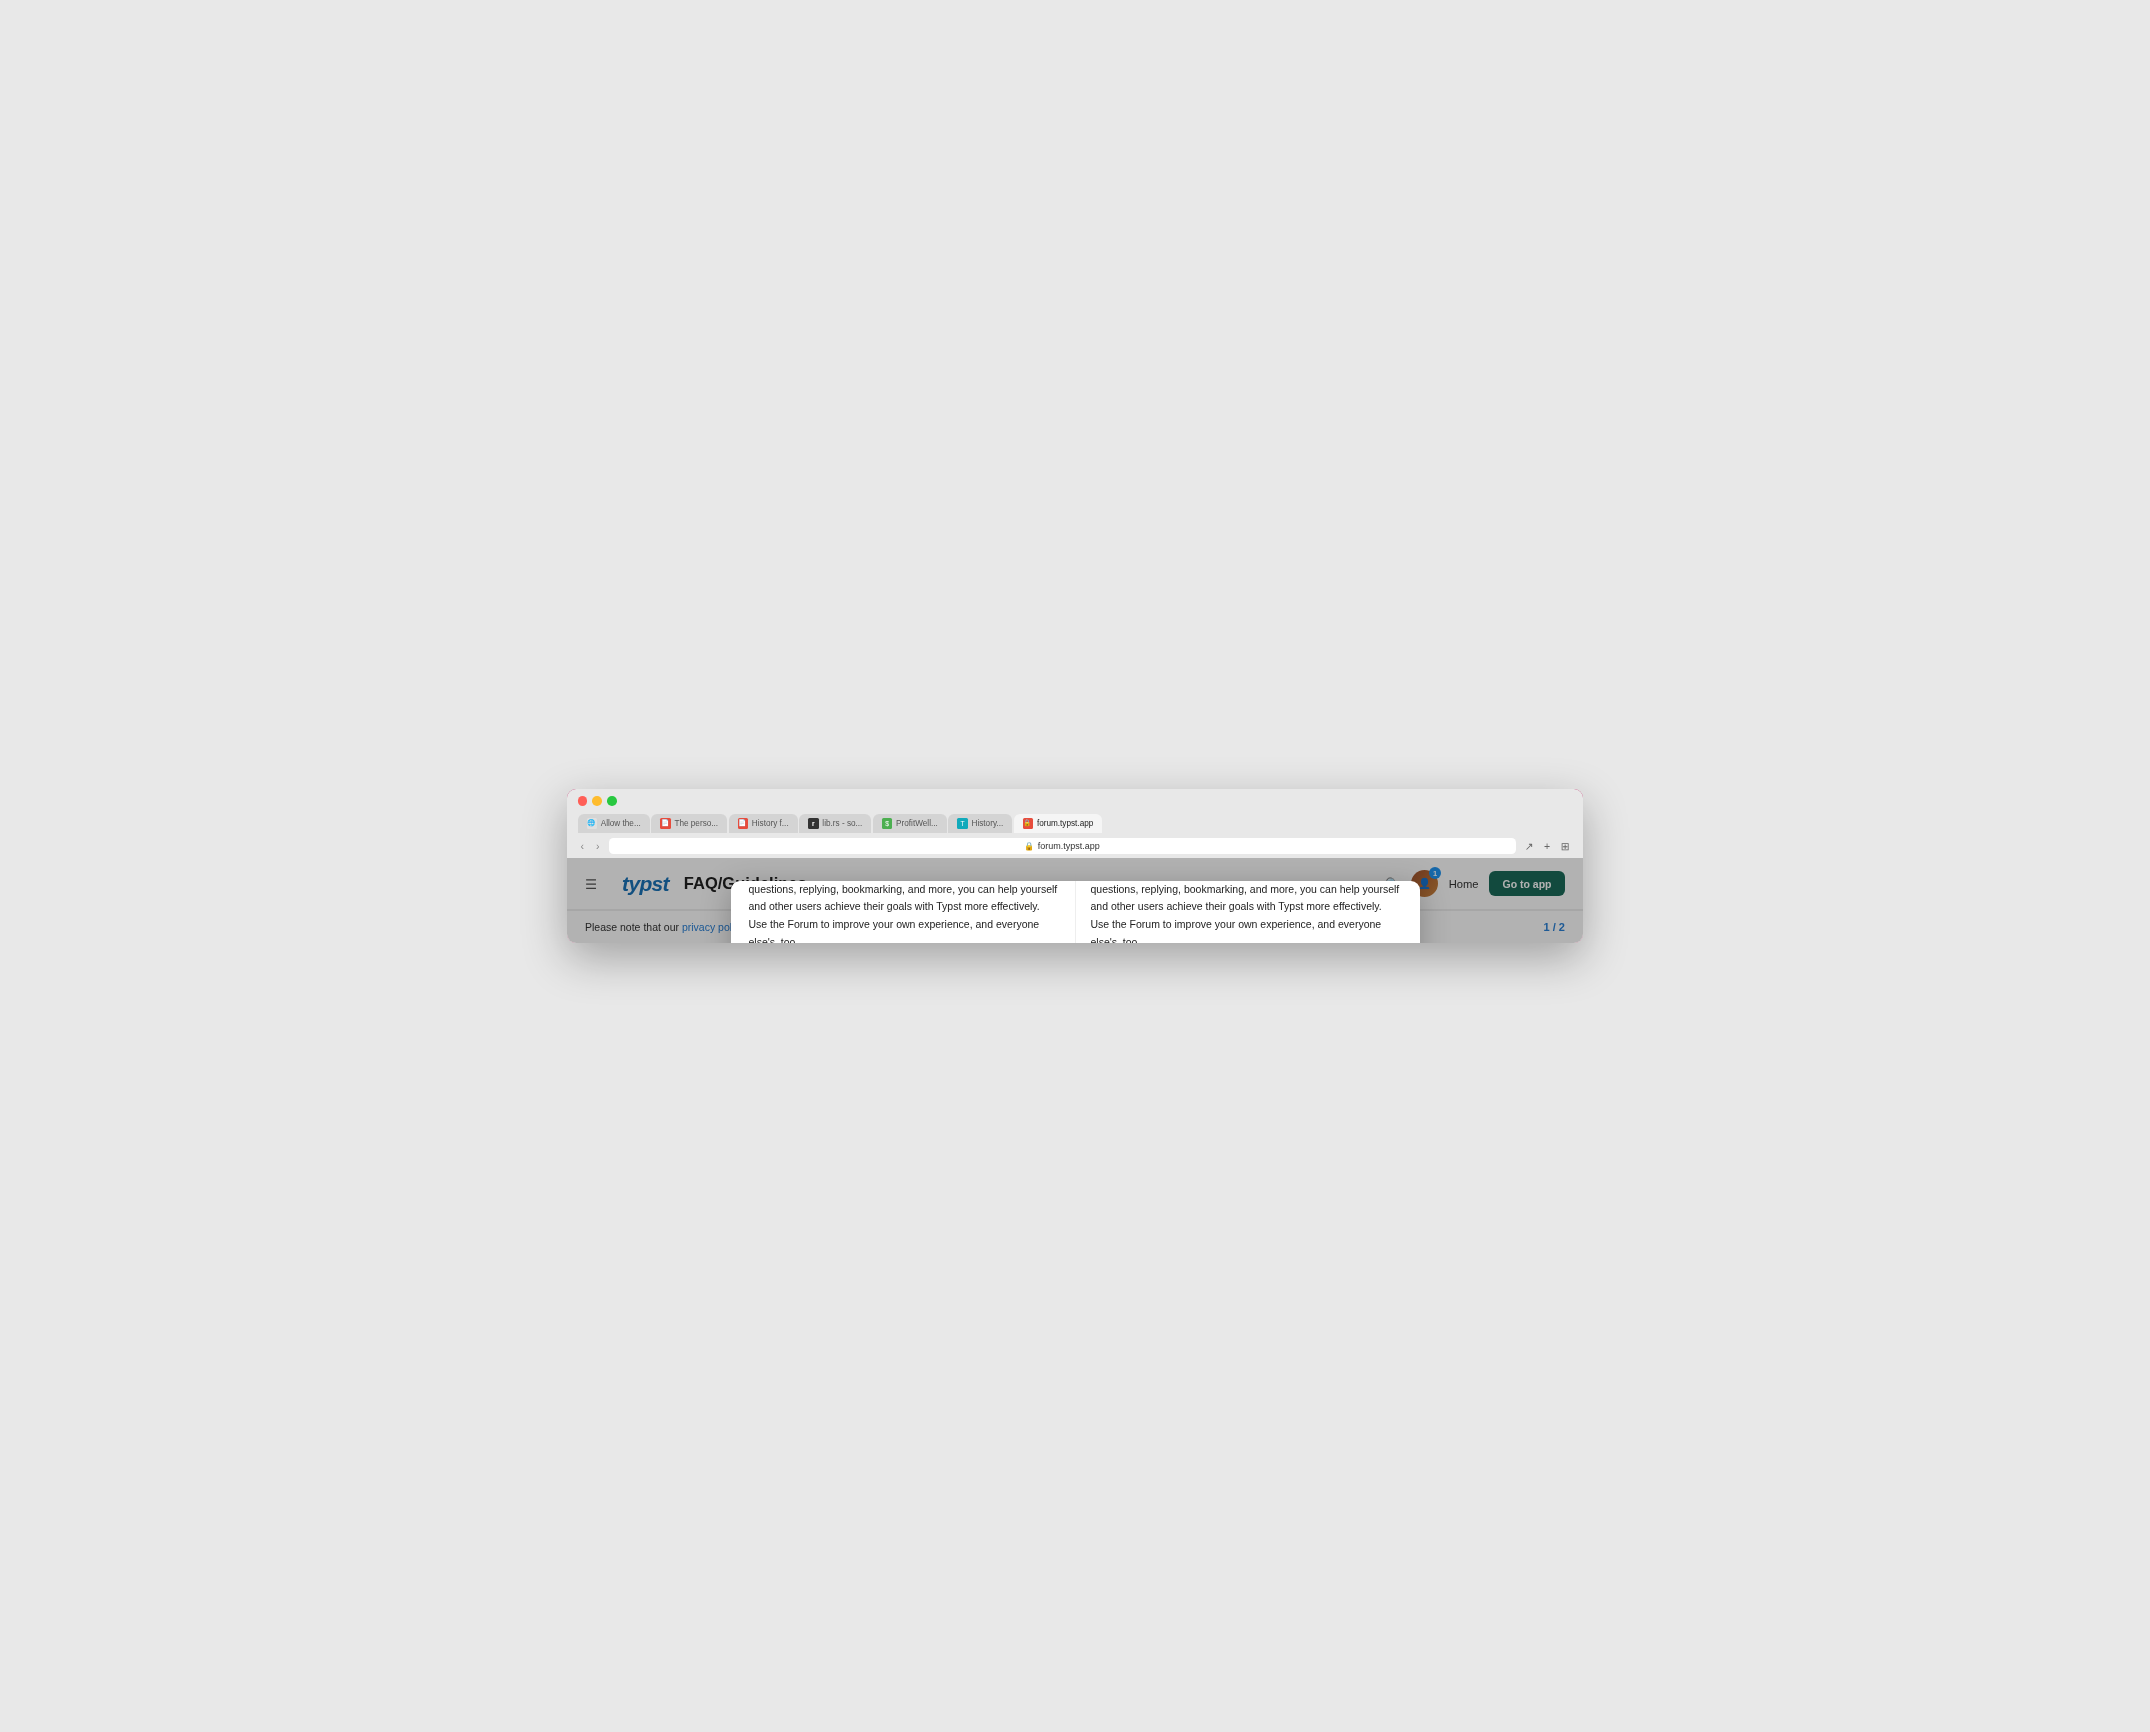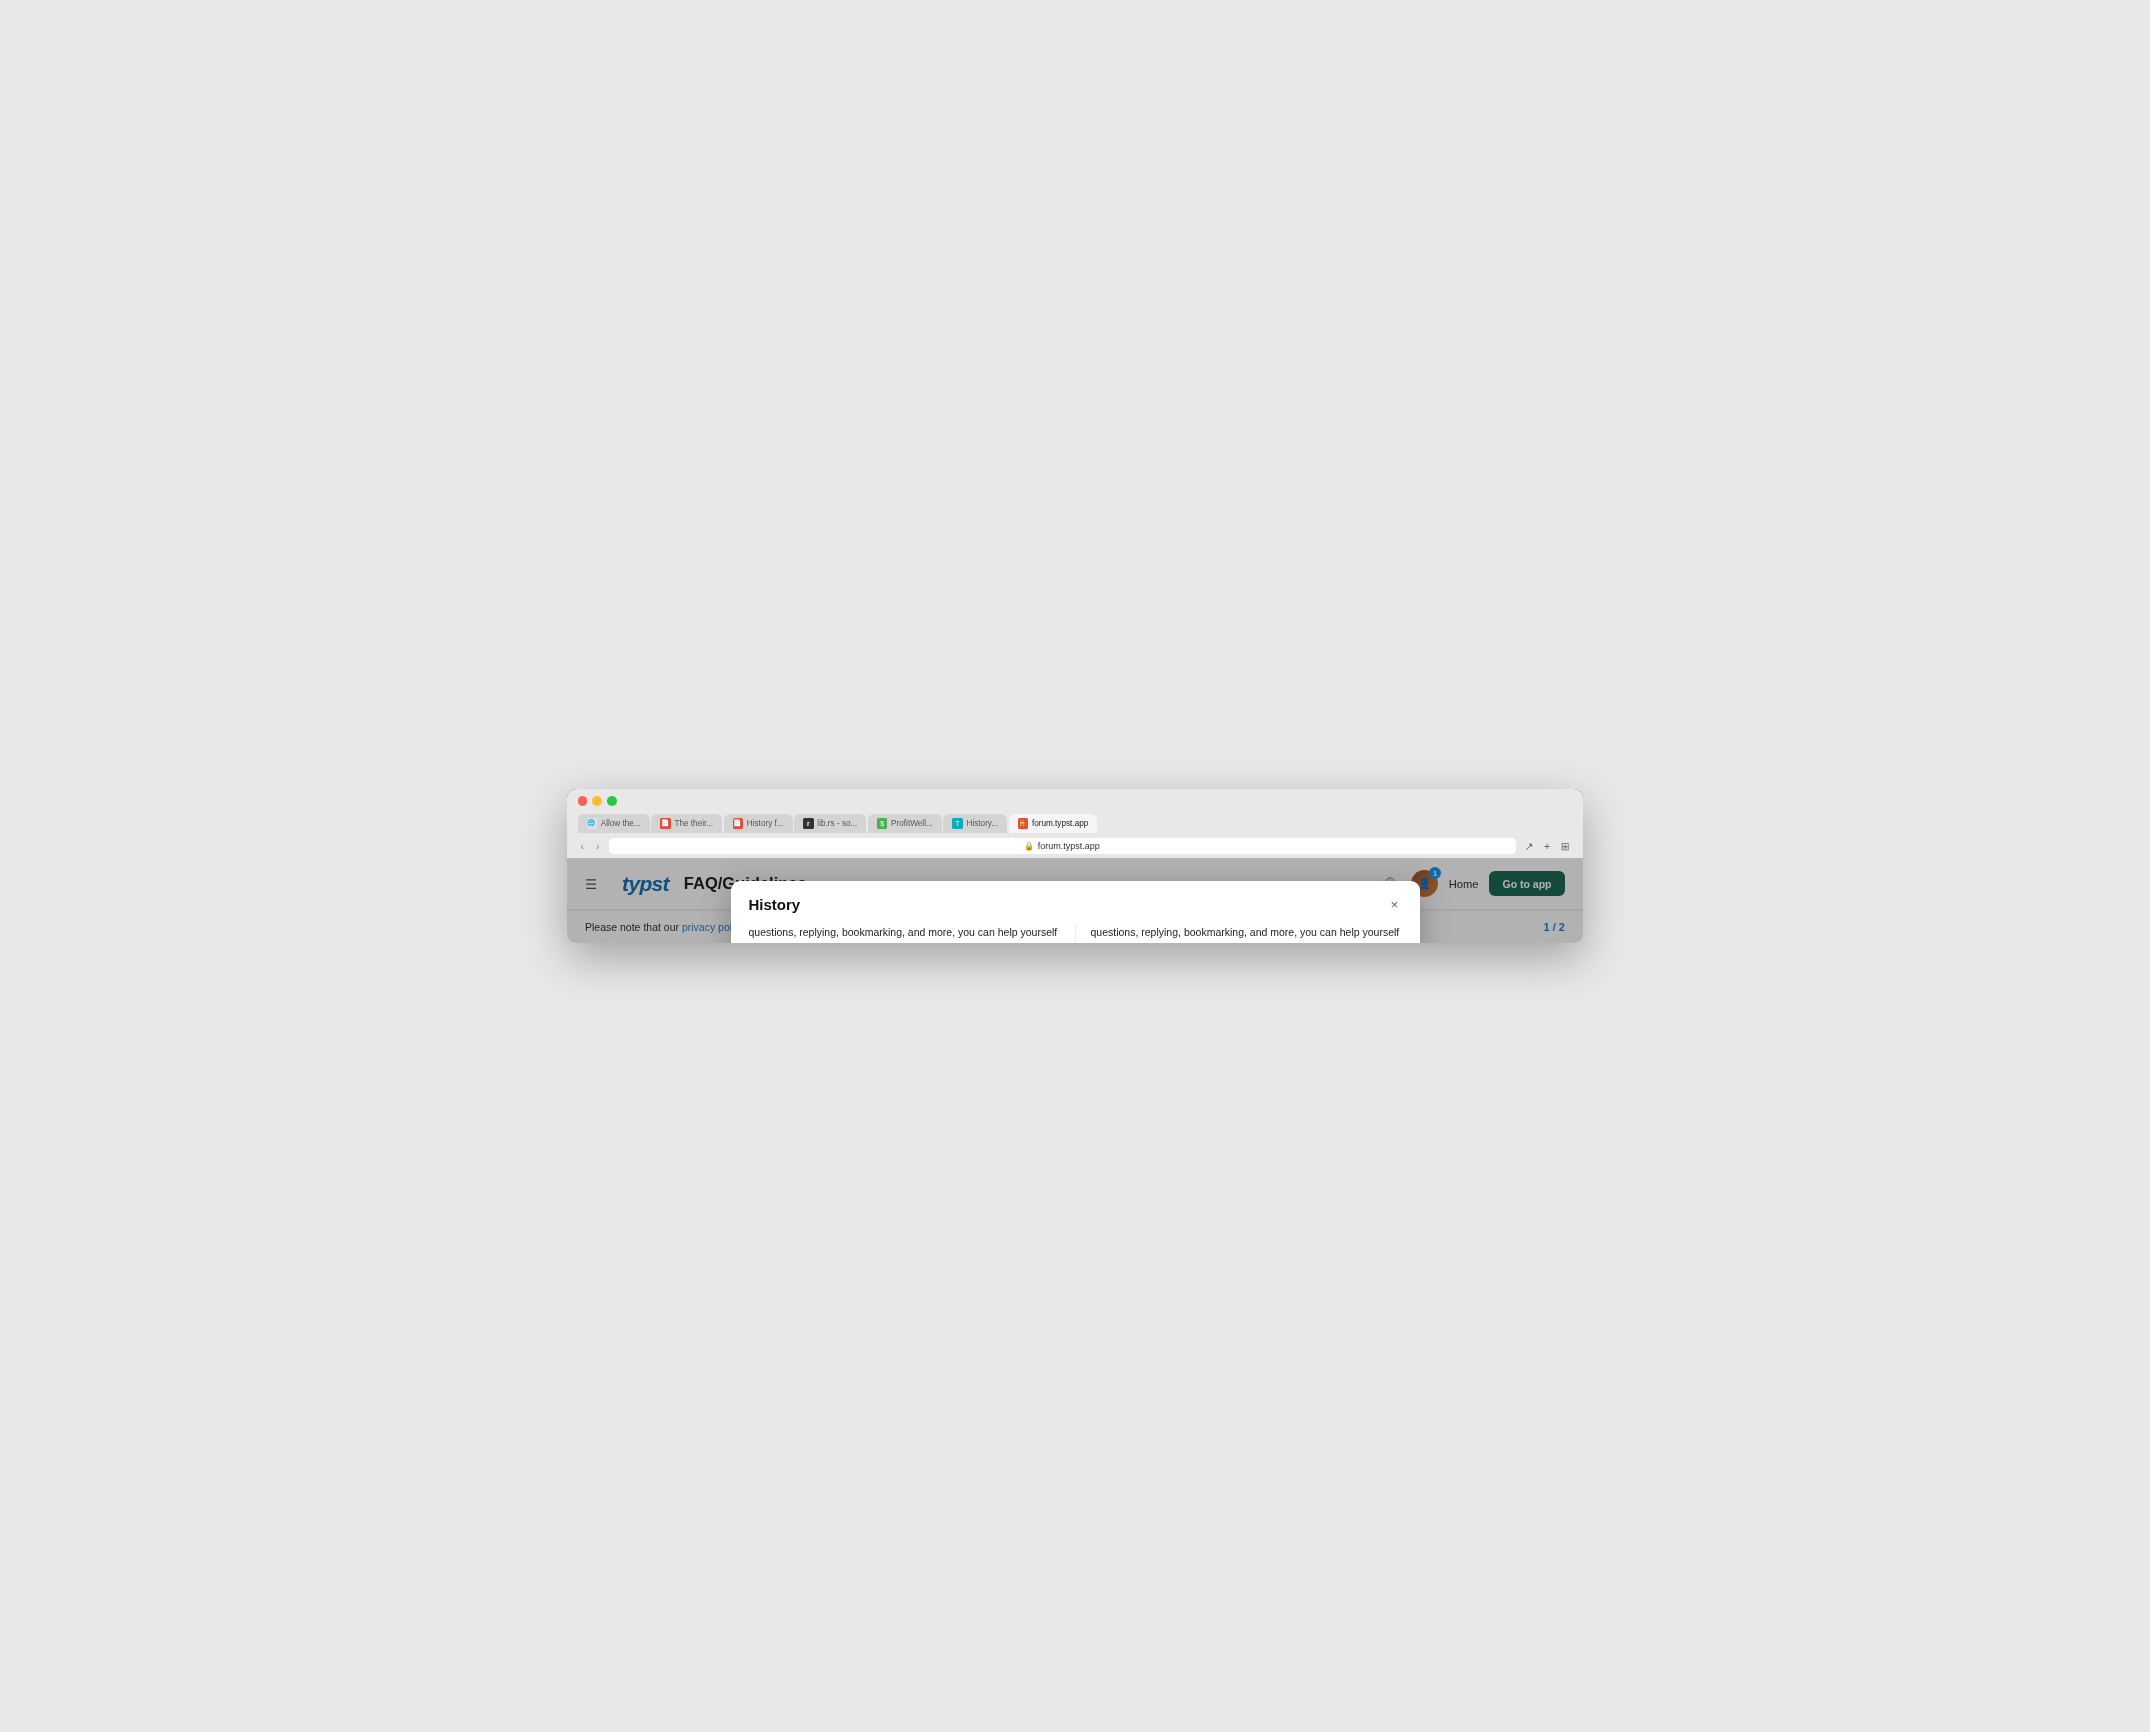--- a/index.html
+++ b/index.html
@@ -350,21 +350,21 @@
       <div class="traffic-light yellow"></div>
       <div class="traffic-light green"></div>
     </div>
     <div class="tab-bar">
       <div class="tab">
         <span class="tab-icon" style="background:#e0e0e0;">🌐</span>
         <span>Allow the...</span>
       </div>
       <div class="tab">
         <span class="tab-icon" style="background:#e74c3c;color:white;">📄</span>
-        <span>The their...</span>
+        <span>The perso...</span>
       </div>
       <div class="tab">
         <span class="tab-icon" style="background:#e74c3c;color:white;">📄</span>
         <span>History f...</span>
       </div>
       <div class="tab">
         <span class="tab-icon" style="background:#333;color:white;font-weight:bold;">r</span>
         <span>lib.rs - so...</span>
       </div>
       <div class="tab">
@@ -409,24 +409,20 @@
           <div class="notification-badge">1</div>
         </div>
         <span class="home-link">Home</span>
         <button class="go-to-app-btn">Go to app</button>
       </div>
     </div>
 
     <div class="modal-overlay">
       <div class="modal">
 
-        <div class="modal-header">
-          <span class="modal-title">History</span>
-          <button class="modal-close">×</button>
-        </div>
 
         <div class="modal-body">
 
           <div class="diff-panel">
             <p>questions, replying, bookmarking, and more, you can help yourself and other users achieve their goals with Typst more effectively. Use the Forum to improve your own experience, and everyone else's, too.</p>
 
           </div>
 
           <div class="diff-panel">
             <p>questions, replying, bookmarking, and more, you can help yourself and other users achieve their goals with Typst more effectively. Use the Forum to improve your own experience, and everyone else's, too.</p>

